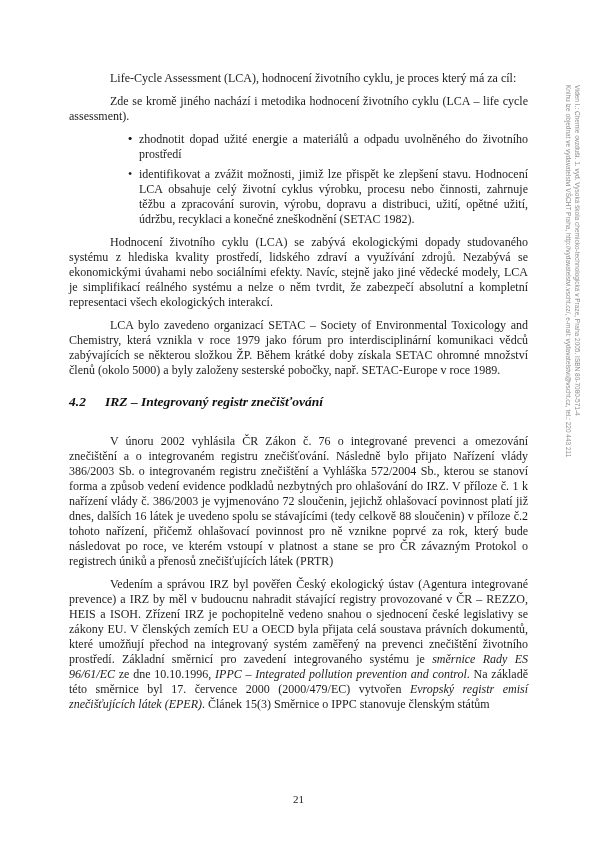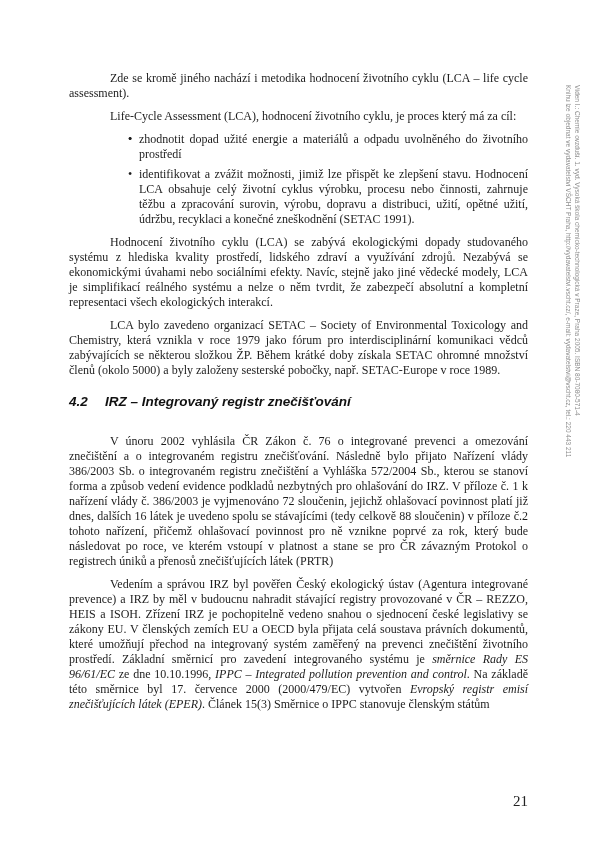--- a/index.html
+++ b/index.html
@@ -36,40 +36,40 @@
     padding-left: 70px;
     margin: 0 0 5px 0;
     text-align: justify;
   }
   ul.goal-list li .bullet-dot {
     position: absolute;
     left: 59px; top: 0;
     font-size: 12px;
   }
   h2.section-heading {
-    font-family: Liberation Sans, sans-serif;
+    font-family: Liberation Serif, serif;
     font-weight: bold;
     font-style: italic;
     font-size: 13.5px;
     line-height: 16px;
     color: #111111;
     margin: 16px 0 24px 0;
     text-align: left;
   }
   h2.section-heading .heading-number {
     display: inline-block;
     width: 36px;
     font-style: italic;
   }
   .seg-i { font-style: italic; }
   .page-number {
     position: absolute;
     top: 793px; left: 69px; width: 459px;
-    text-align: right;
-    font-size: 15px;
+    text-align: center;
+    font-size: 11px;
     color: #222222;
   }
   .margin-citation {
     position: absolute;
     left: 582px; top: 85px;
     width: 455px;
     transform: rotate(90deg);
     transform-origin: 0 0;
     font-family: "Liberation Sans", sans-serif;
     font-size: 6.5px;
@@ -84,35 +84,35 @@
 
 <div class="page">
 
   <div class="margin-citation">
     <div>Víden I.: Chemie ovzduší. 1. vyd. Vysoká škola chemicko-technologická v Praze, Praha 2005. ISBN 80-7080-571-4</div>
     <div>Knihu lze objednat ve vydavatelství VŠCHT Praha, http://vydavatelstvi.vscht.cz/, e-mail: vydavatelstvi@vscht.cz, tel.: 220 443 211</div>
   </div>
 
   <div class="content">
 
+    <p>Life-Cycle Assessment (LCA), hodnocení životního cyklu, je proces který má za cíl:</p>
+
     <p>Zde se kromě jiného nachází i metodika hodnocení životního cyklu (LCA – life cycle assessment).</p>
-
-    <p>Life-Cycle Assessment (LCA), hodnocení životního cyklu, je proces který má za cíl:</p>
 
     <ul class="goal-list">
       <li>
         <span class="bullet-dot">•</span>
       </li>
       <li>
         <span class="bullet-dot">•</span>
         <span>zhodnotit dopad užité energie a materiálů a odpadu uvolněného do životního prostředí</span>
       </li>
       <li>
         <span class="bullet-dot">•</span>
-        <span>identifikovat a zvážit možnosti, jimiž lze přispět ke zlepšení stavu. Hodnocení LCA obsahuje celý životní cyklus výrobku, procesu nebo činnosti, zahrnuje těžbu a zpracování surovin, výrobu, dopravu a distribuci, užití, opětné užití, údržbu, recyklaci a konečné zneškodnění (SETAC 1991).</span>
+        <span>identifikovat a zvážit možnosti, jimiž lze přispět ke zlepšení stavu. Hodnocení LCA obsahuje celý životní cyklus výrobku, procesu nebo činnosti, zahrnuje těžbu a zpracování surovin, výrobu, dopravu a distribuci, užití, opětné užití, údržbu, recyklaci a konečné zneškodnění (SETAC 1982).</span>
       </li>
     </ul>
 
     <p>Hodnocení životního cyklu (LCA) se zabývá ekologickými dopady studovaného systému z hlediska kvality prostředí, lidského zdraví a využívání zdrojů. Nezabývá se ekonomickými úvahami nebo sociálními efekty. Navíc, stejně jako jiné vědecké modely, LCA je simplifikací reálného systému a nelze o něm tvrdit, že zabezpečí absolutní a kompletní representaci všech ekologických interakcí.</p>
 
     <p>LCA bylo zavedeno organizací SETAC – Society of Environmental Toxicology and Chemistry, která vznikla v roce 1979 jako fórum pro interdisciplinární komunikaci vědců zabývajících se některou složkou ŽP. Během krátké doby získala SETAC ohromné množství členů (okolo 5000) a byly založeny sesterské pobočky, např. SETAC-Europe v roce 1989.</p>
 
     <h2 class="section-heading">
       <span class="heading-number">4.2</span><span>IRZ – Integrovaný registr znečišťování</span>
     </h2>

